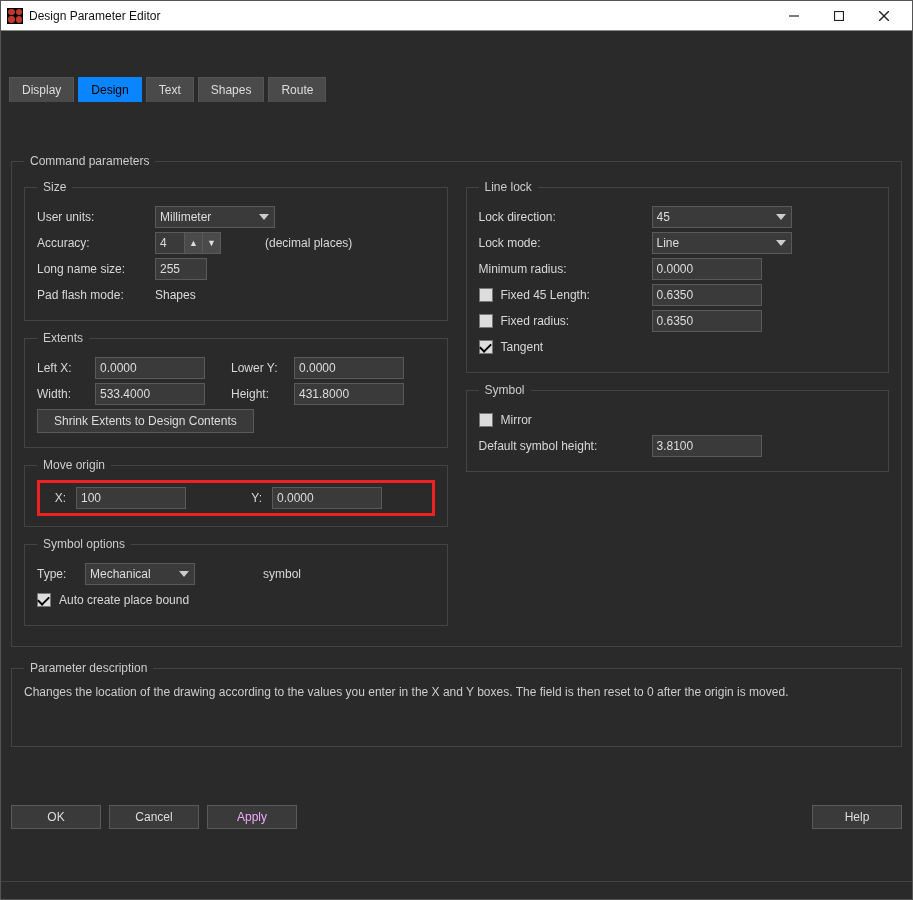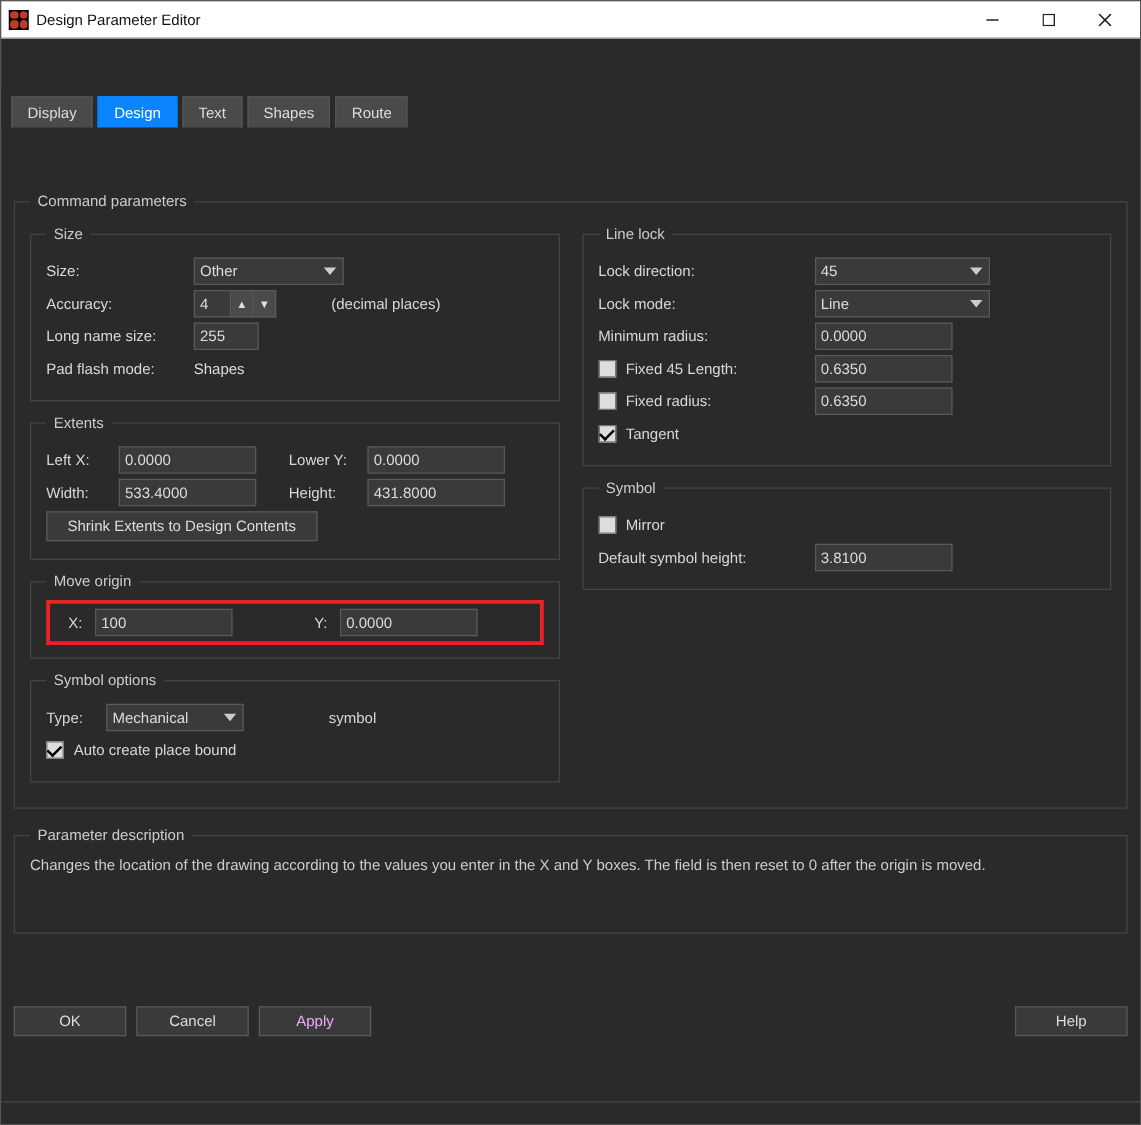--- a/index.html
+++ b/index.html
@@ -33,21 +33,21 @@
   .titlebar-btn.close svg { stroke-width: 1.4; }
 
   
   .tabstrip {
     display: flex; gap: 4px; padding: 4px 8px 0 8px; background: #2a2a2a;
   }
   .tab {
     padding: 5px 12px; background: #4a4a4a; color: #ddd; font-size: 12px;
     border: 1px solid #555; border-bottom: none;
   }
-  .tab.active { background: #0a84ff; color: #ffffff; border-color: #0a84ff; }
+  .tab.active { background: #0a84ff; color: #000000; border-color: #0a84ff; }
 
   
   .body {
     flex: 1; padding: 6px 10px 0 10px;
     display: flex; flex-direction: column;
     overflow: hidden;
   }
   fieldset {
     border: 1px solid #444; margin: 4px 0 10px 0; padding: 8px 12px 10px 12px;
   }
@@ -165,24 +165,24 @@
       <legend>Command parameters</legend>
 
       <div class="cols">
 
         <div class="col">
 
           <fieldset>
             <legend>Size</legend>
 
             <div class="row">
-              <span class="lbl w110">Size:</span>
+              <span class="lbl w110">User units:</span>
               <span class="select-wrap">
                 <select style="width:120px">
-                  <option>Other</option>
+                  <option>Millimeter</option>
                 </select>
               </span>
             </div>
             <div class="row">
               <span class="lbl w110">Accuracy:</span>
               <span class="spin">
                 <input type="text" value="4" style="">
                 <span class="btns">
                   <button>
                       <span>▲</span>

